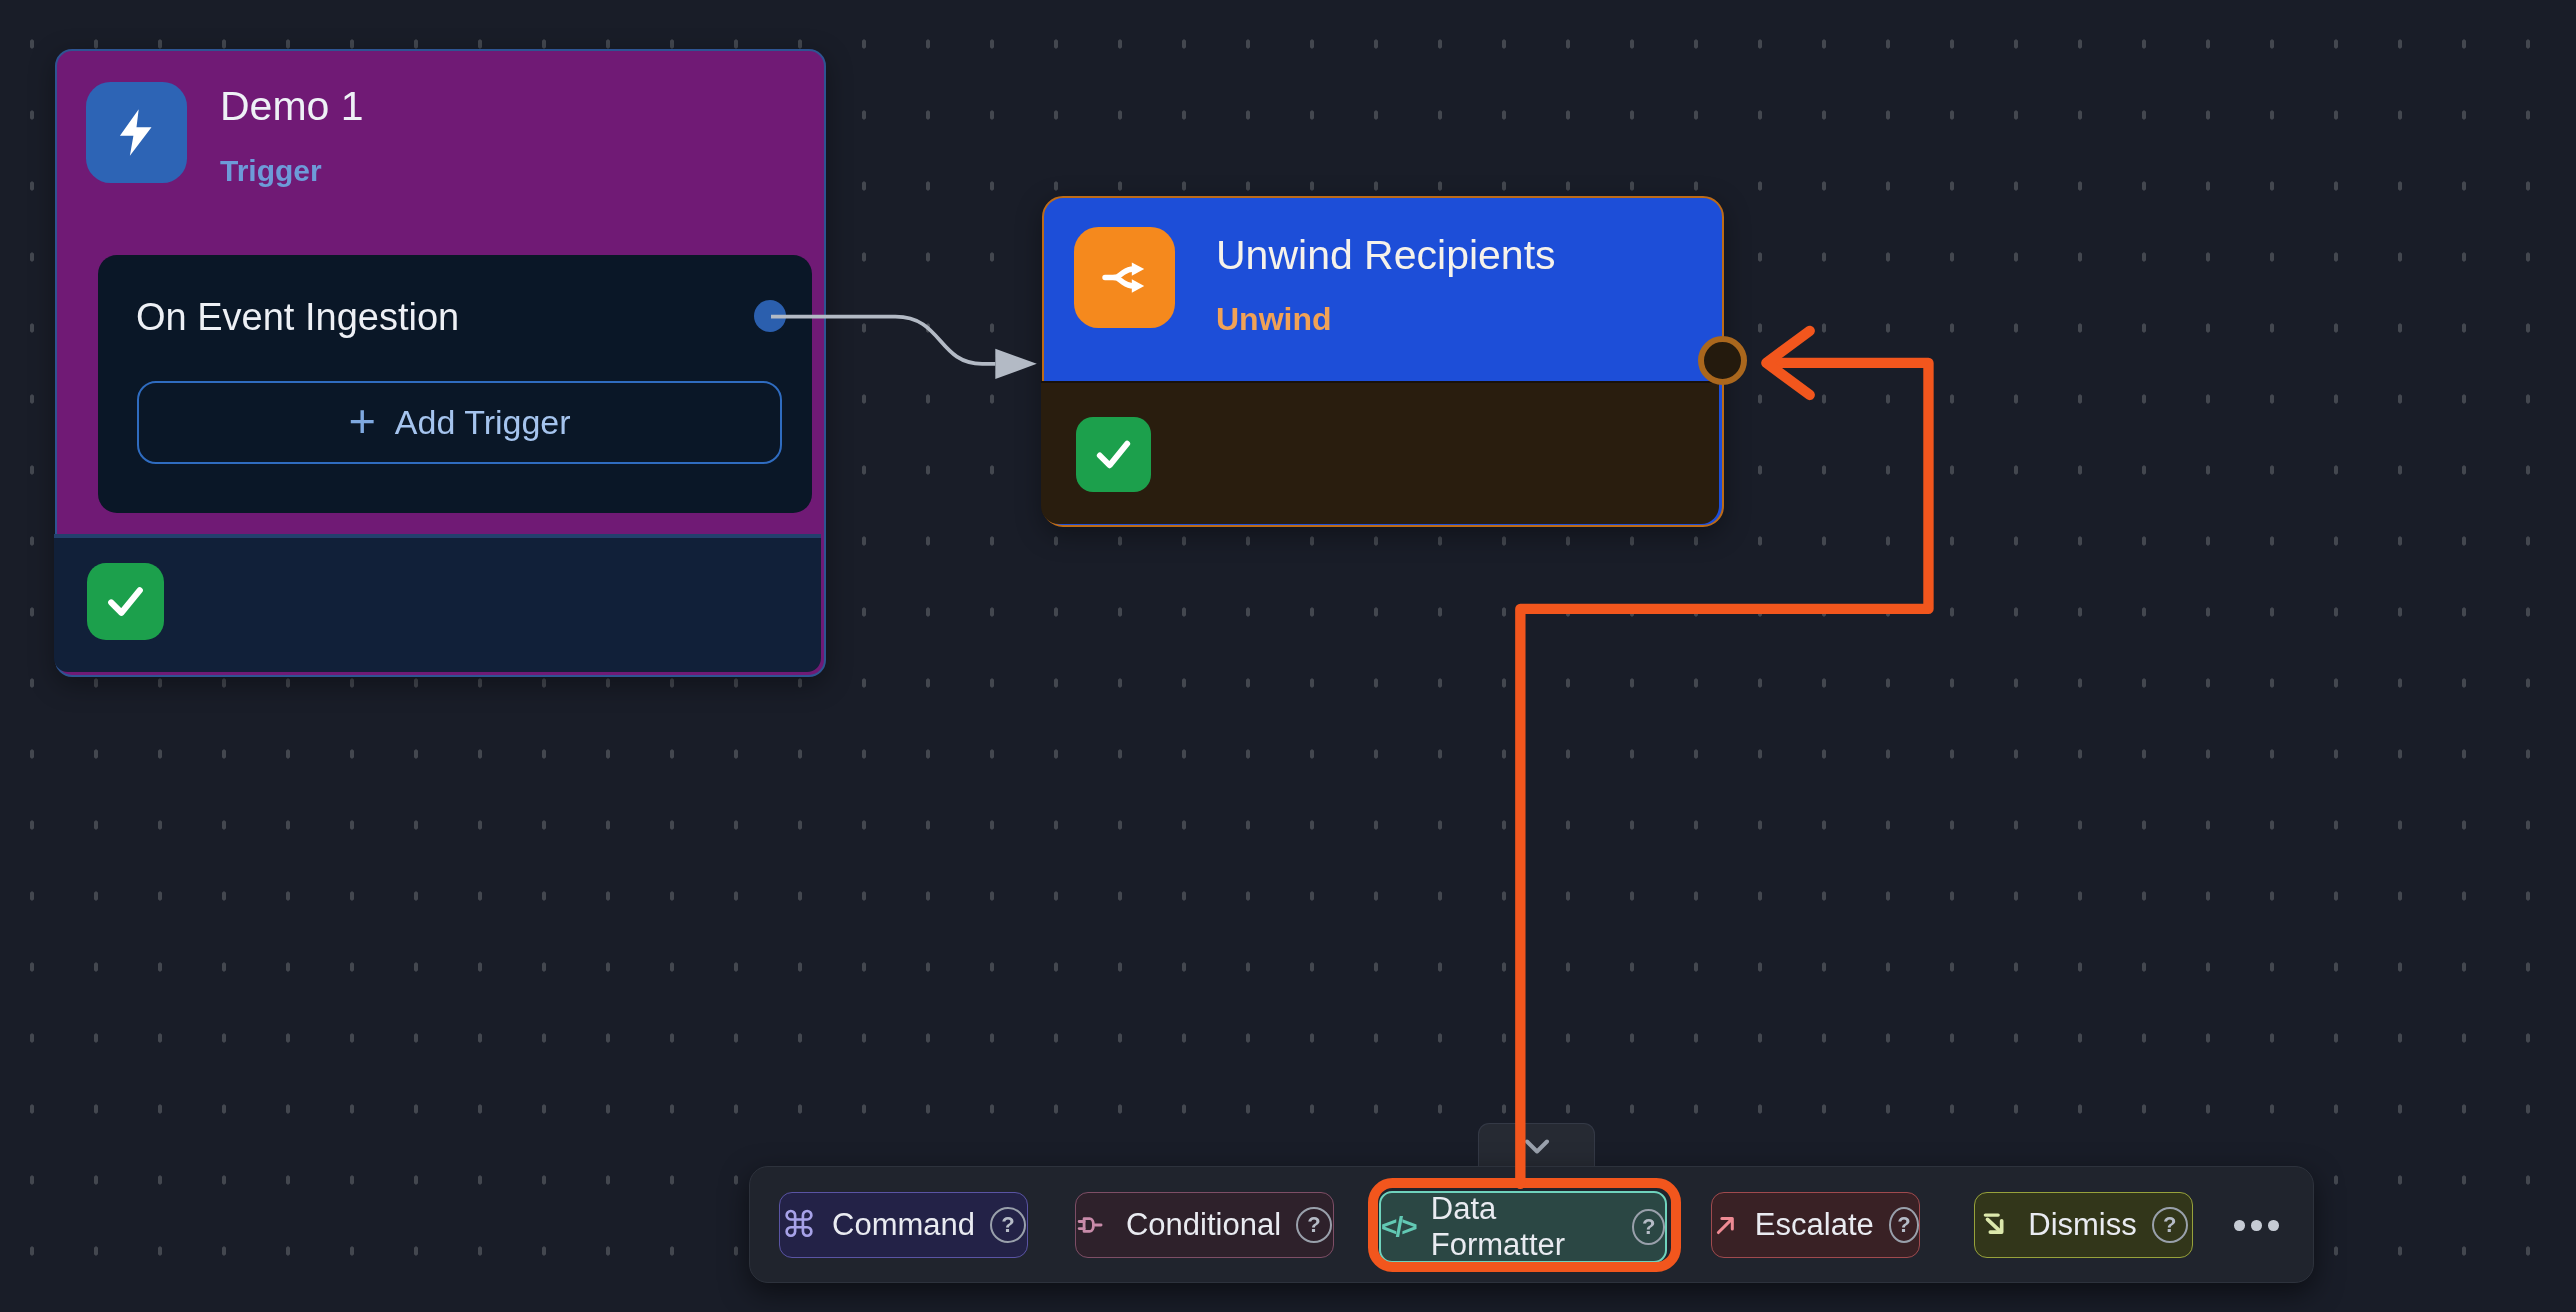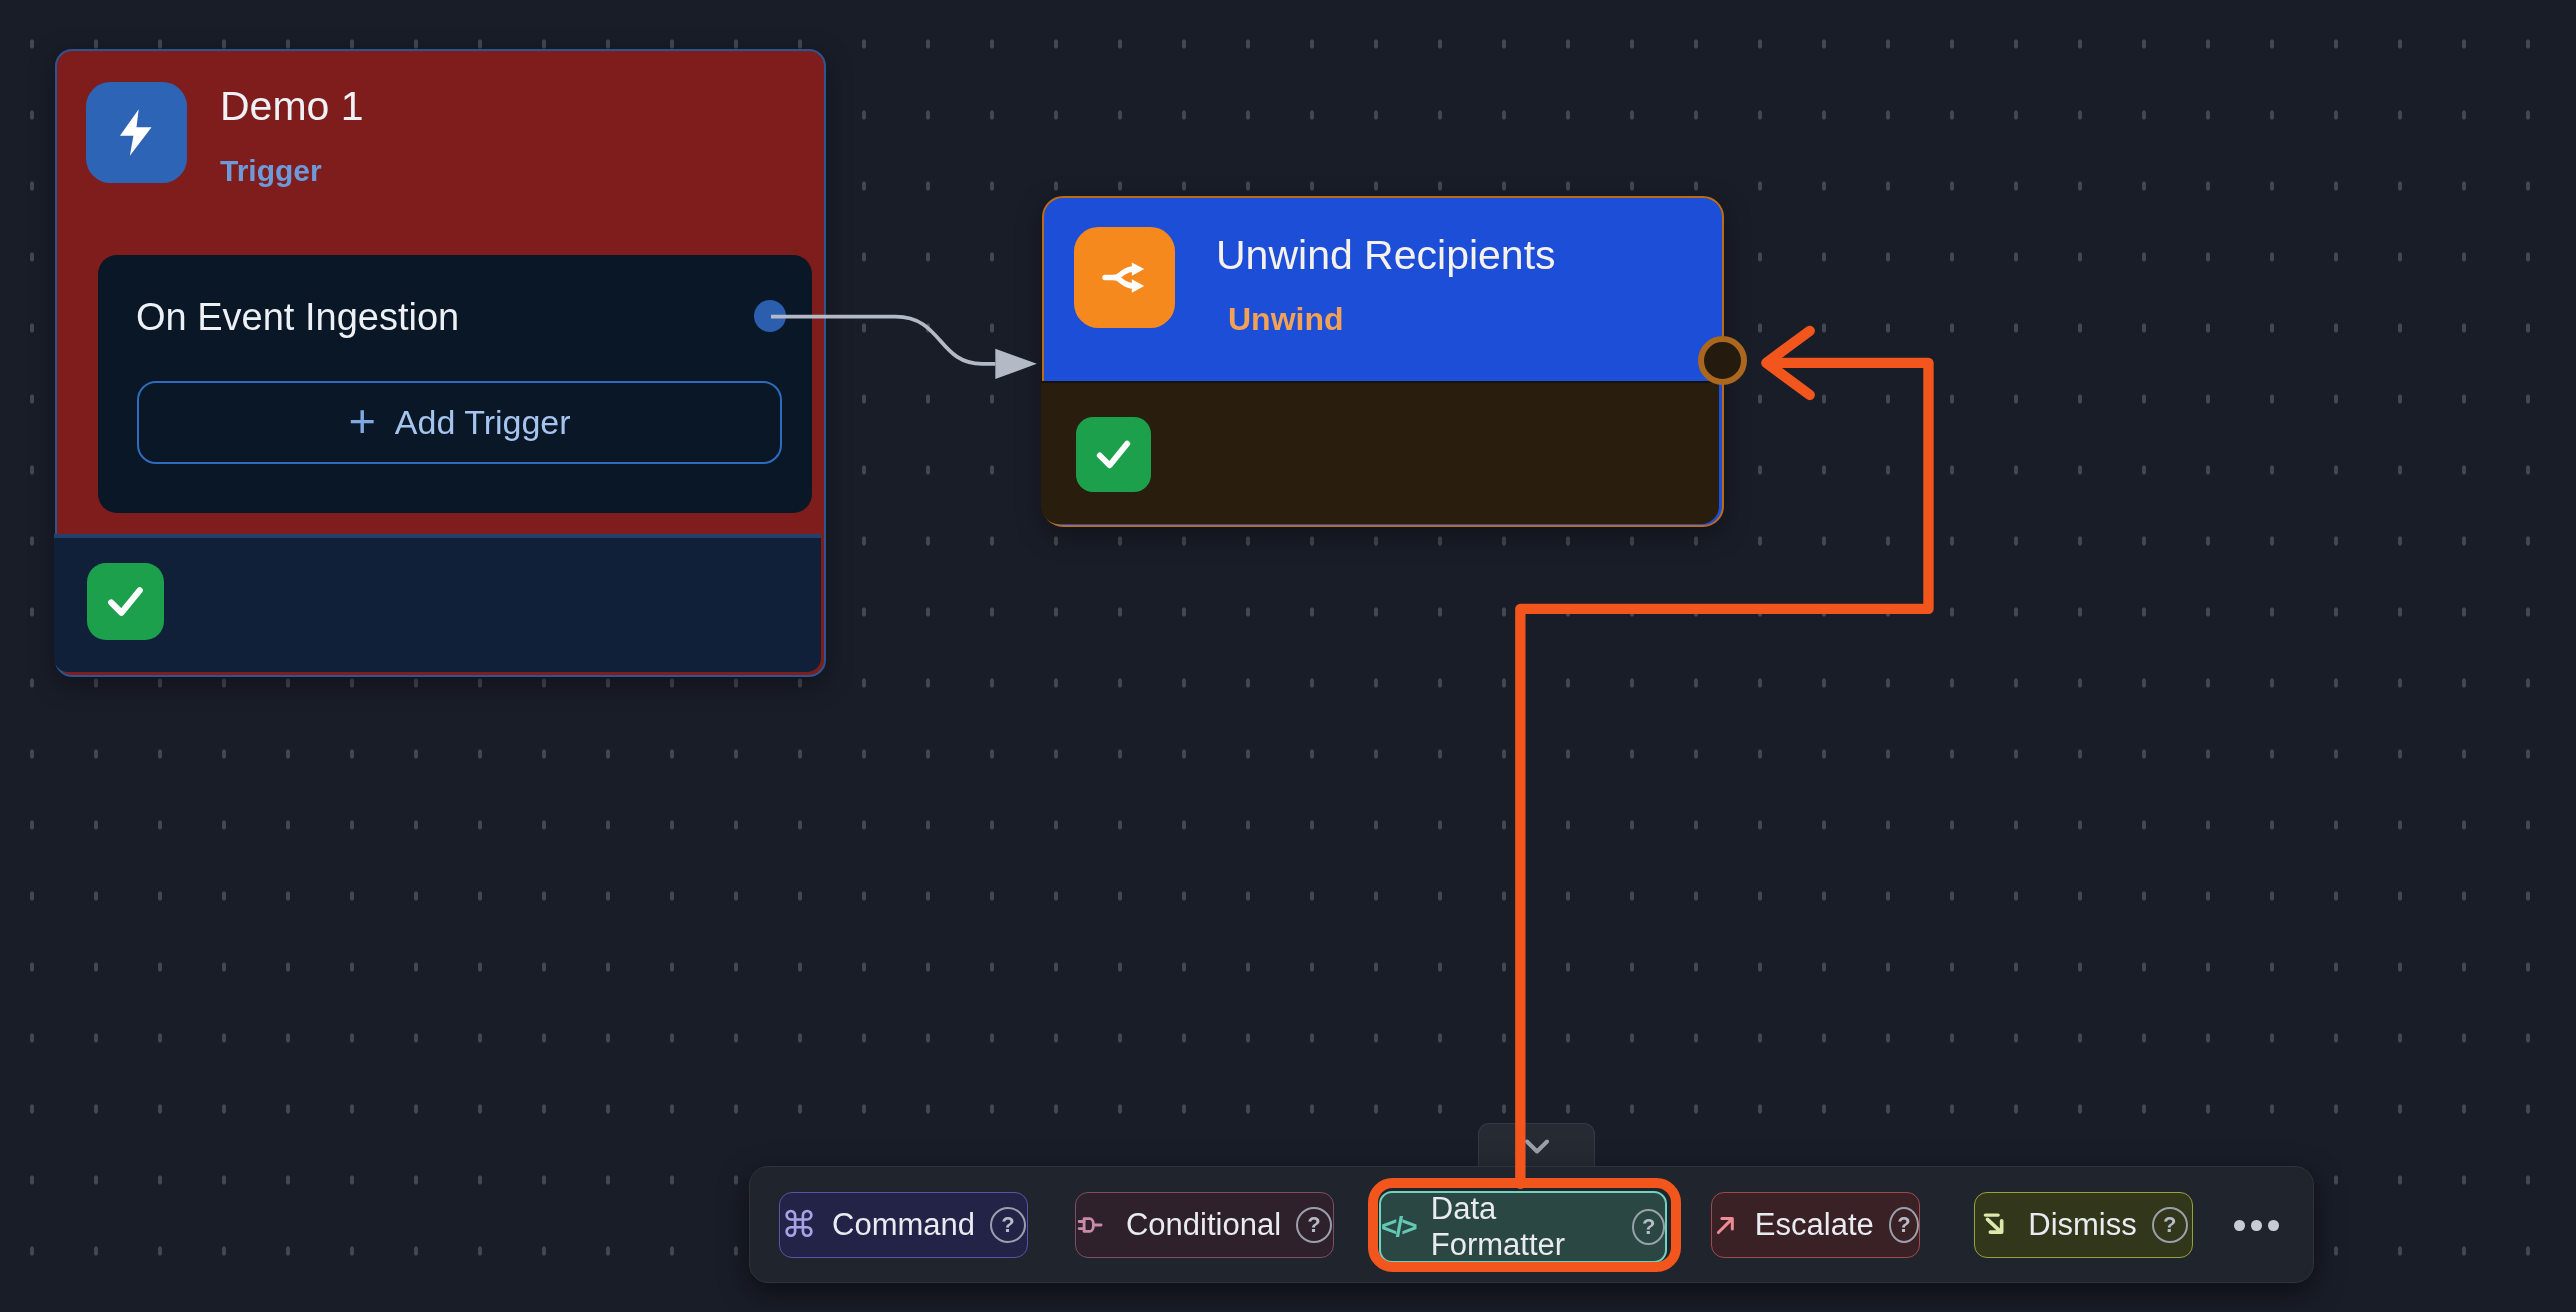--- a/index.html
+++ b/index.html
@@ -9,21 +9,21 @@
 
   
   .grid-layer{position:absolute;inset:0;
     background-image:radial-gradient(2.4px 4.7px at 32px 44px,#43474f 96%,transparent 100%);
     background-size:64px 71px;}
 
   
   .layer{position:absolute;left:0;top:0;pointer-events:none;}
 
   
-  .trigger-node{left:55px;top:49px;width:767px;height:624px;background:#7f1d1d;
+  .trigger-node{left:55px;top:49px;width:767px;height:624px;background:#701a75;
     border:2.8px solid #2e5492;border-radius:17px;z-index:2;
     box-shadow:0 7.5px 26px rgba(0,0,0,.35);}
   .tn-icon{left:29px;top:31px;width:101px;height:101px;background:#2d64b5;border-radius:24.5px;
     display:flex;align-items:center;justify-content:center;}
   .tn-title{left:163px;top:33px;font-size:41px;line-height:45px;color:#eef1f6;}
   .tn-type{left:163px;top:104px;font-size:30px;line-height:32px;font-weight:bold;color:#6d9bd9;}
   .tn-panel{left:41px;top:204px;width:714px;height:258px;background:#0a1727;border-radius:19px;}
   .tn-event-label{left:38px;top:41px;font-size:38px;line-height:43px;color:#edf0f5;}
   .tn-dot{left:656px;top:45px;width:32px;height:32px;border-radius:50%;background:#2b5fae;}
   .tn-add{left:39px;top:126px;width:645px;height:83px;border:2.8px solid #2f6cc0;border-radius:19px;
@@ -38,21 +38,21 @@
     display:flex;align-items:center;justify-content:center;}
   .tn-footer .badge-check{position:absolute;left:33px;top:25.4px;}
 
   
   .unwind-node{left:1042px;top:196px;width:678px;height:327px;background:#1d4ed8;
     border:2.8px solid #bd6b17;border-radius:21px;z-index:2;
     box-shadow:0 7.5px 26px rgba(0,0,0,.35);}
   .un-icon{left:30px;top:29px;width:101px;height:101px;background:#f5891d;border-radius:24.5px;
     display:flex;align-items:center;justify-content:center;}
   .un-title{left:172px;top:35px;font-size:41px;line-height:45px;color:#f6f2ea;}
-  .un-type{left:184px;top:104px;font-size:32px;line-height:34px;font-weight:bold;color:#f1a256;}
+  .un-type{left:172px;top:104px;font-size:32px;line-height:34px;font-weight:bold;color:#f1a256;}
   .un-footer{left:-2.8px;top:183px;width:678px;height:141px;background:#291d0e;
     border-top:2.8px solid #17110b;border-radius:0 0 18px 18px;}
   .un-footer .badge-check{position:absolute;left:35px;top:34px;width:75px;height:75px;border-radius:17px;}
   .un-ring{left:654px;top:138px;width:49px;height:49px;border:6.6px solid #aa671d;background:#241a0d;
     border-radius:50%;box-sizing:border-box;cursor:crosshair;}
 
   
   .chevron-tab{left:1478px;top:1123px;width:115px;height:44px;background:#262a33;
     border:0.9px solid #343946;border-bottom:none;border-radius:11.3px 11.3px 0 0;z-index:3;
     display:flex;align-items:center;justify-content:center;cursor:pointer;}

